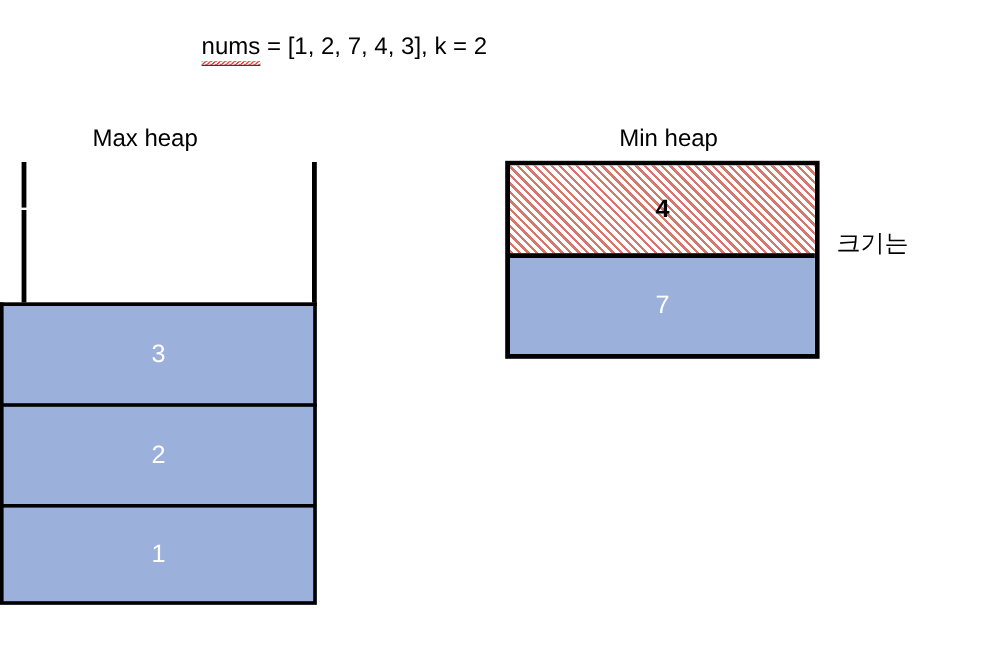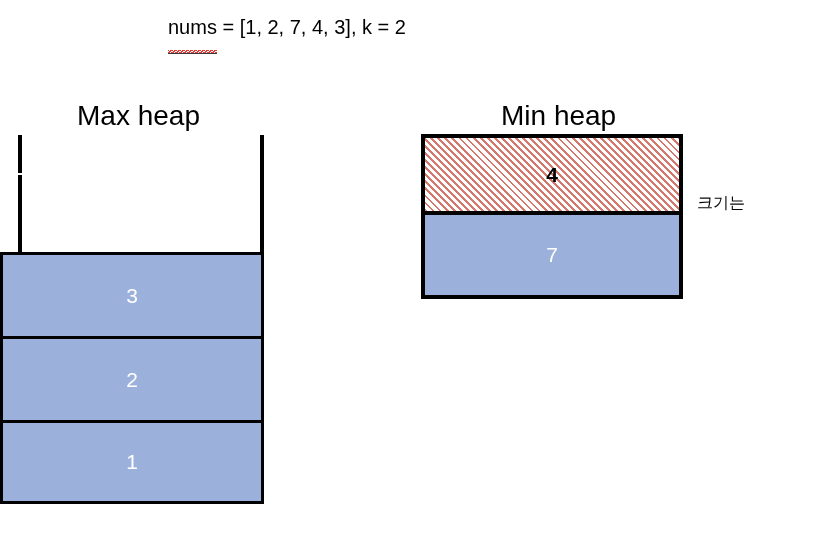--- a/index.html
+++ b/index.html
@@ -37,34 +37,35 @@
     
     background-image:
       repeating-linear-gradient(
         135deg,
         #e53935 0px, #e53935 1px,
         transparent 1px, transparent 2px
       );
     background-repeat: repeat-x;
     background-size: 4px 3px;
     background-position: 0 100%;
-    padding-bottom: 13px;
+    padding-bottom: 2px;
     border-bottom: 1px solid #3a3a3a;
+    margin-top: 12px;
   }
 
   
   .heading {
     position: absolute;
-    font-size: 28px;
+    font-size: 20px;
     line-height: 24px;
     color: #000;
     white-space: nowrap;
   }
   #max-heap-heading { left: 77px;  top: 104px; }
-  #min-heap-heading { left: 501px; top: 104px; }
+  #min-heap-heading { left: 516px; top: 104px; }
 
   
   #max-heap-wall-left {
     position: absolute;
     left: 18px;
     top: 135px;
     width: 4px;
     height: 38px;
     background: #000000;
   }
@@ -156,21 +157,21 @@
     font-size: 21px;
     color: #ffffff;
     background: #9BB1DC;
   }
 
   
   #size-annotation {
     position: absolute;
     left: 697px;
     top: 188px;
-    font-size: 16px;
+    font-size: 20px;
     line-height: 30px;
     color: #000000;
     white-space: nowrap;
   }
 </style>
 </head>
 <body>
 
 <div class="canvas">
 

